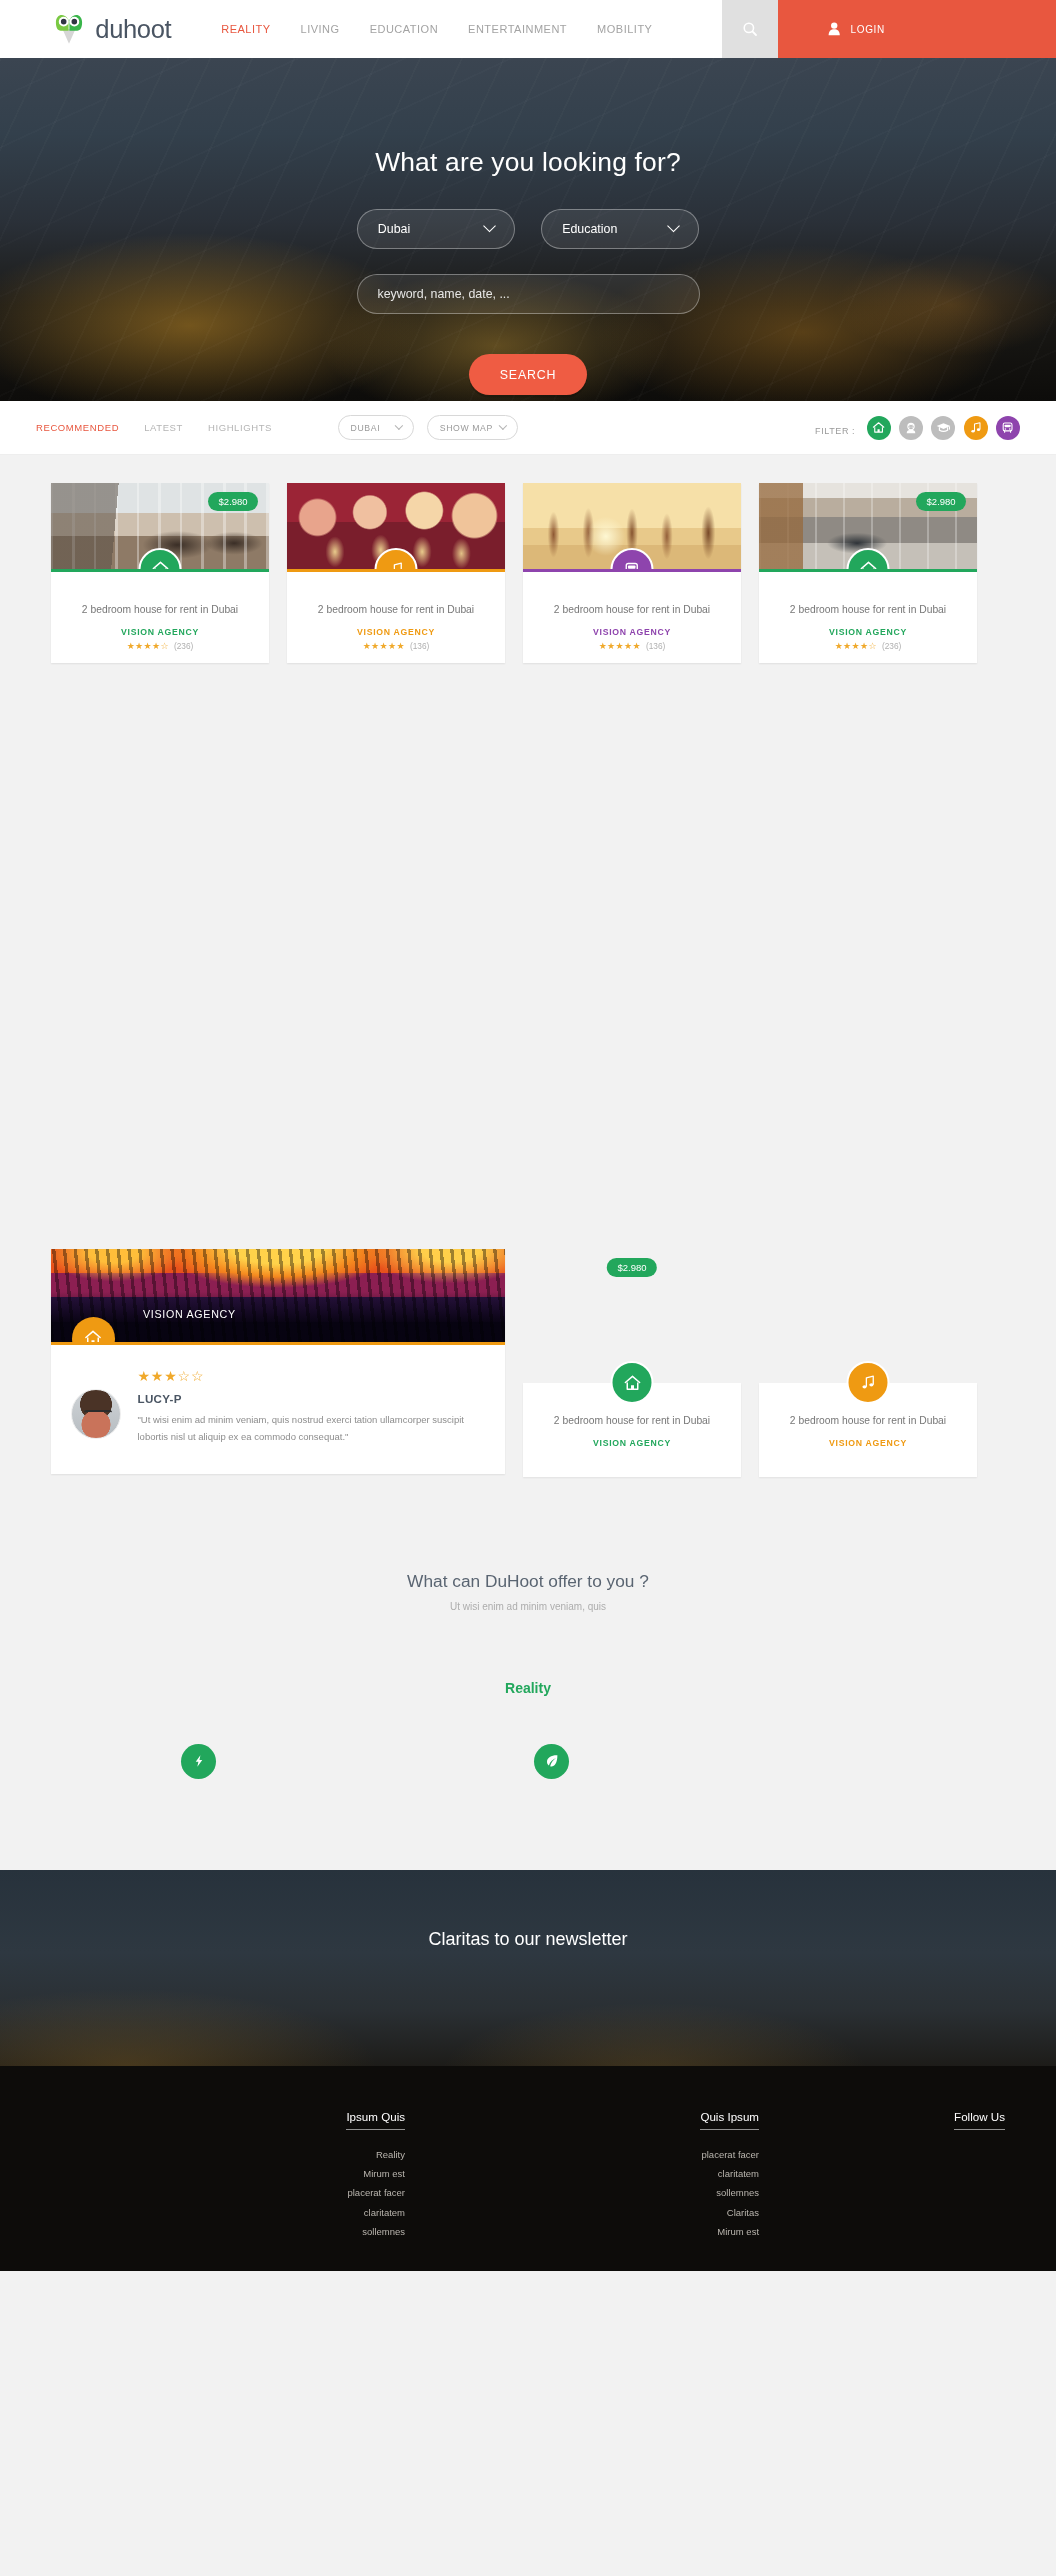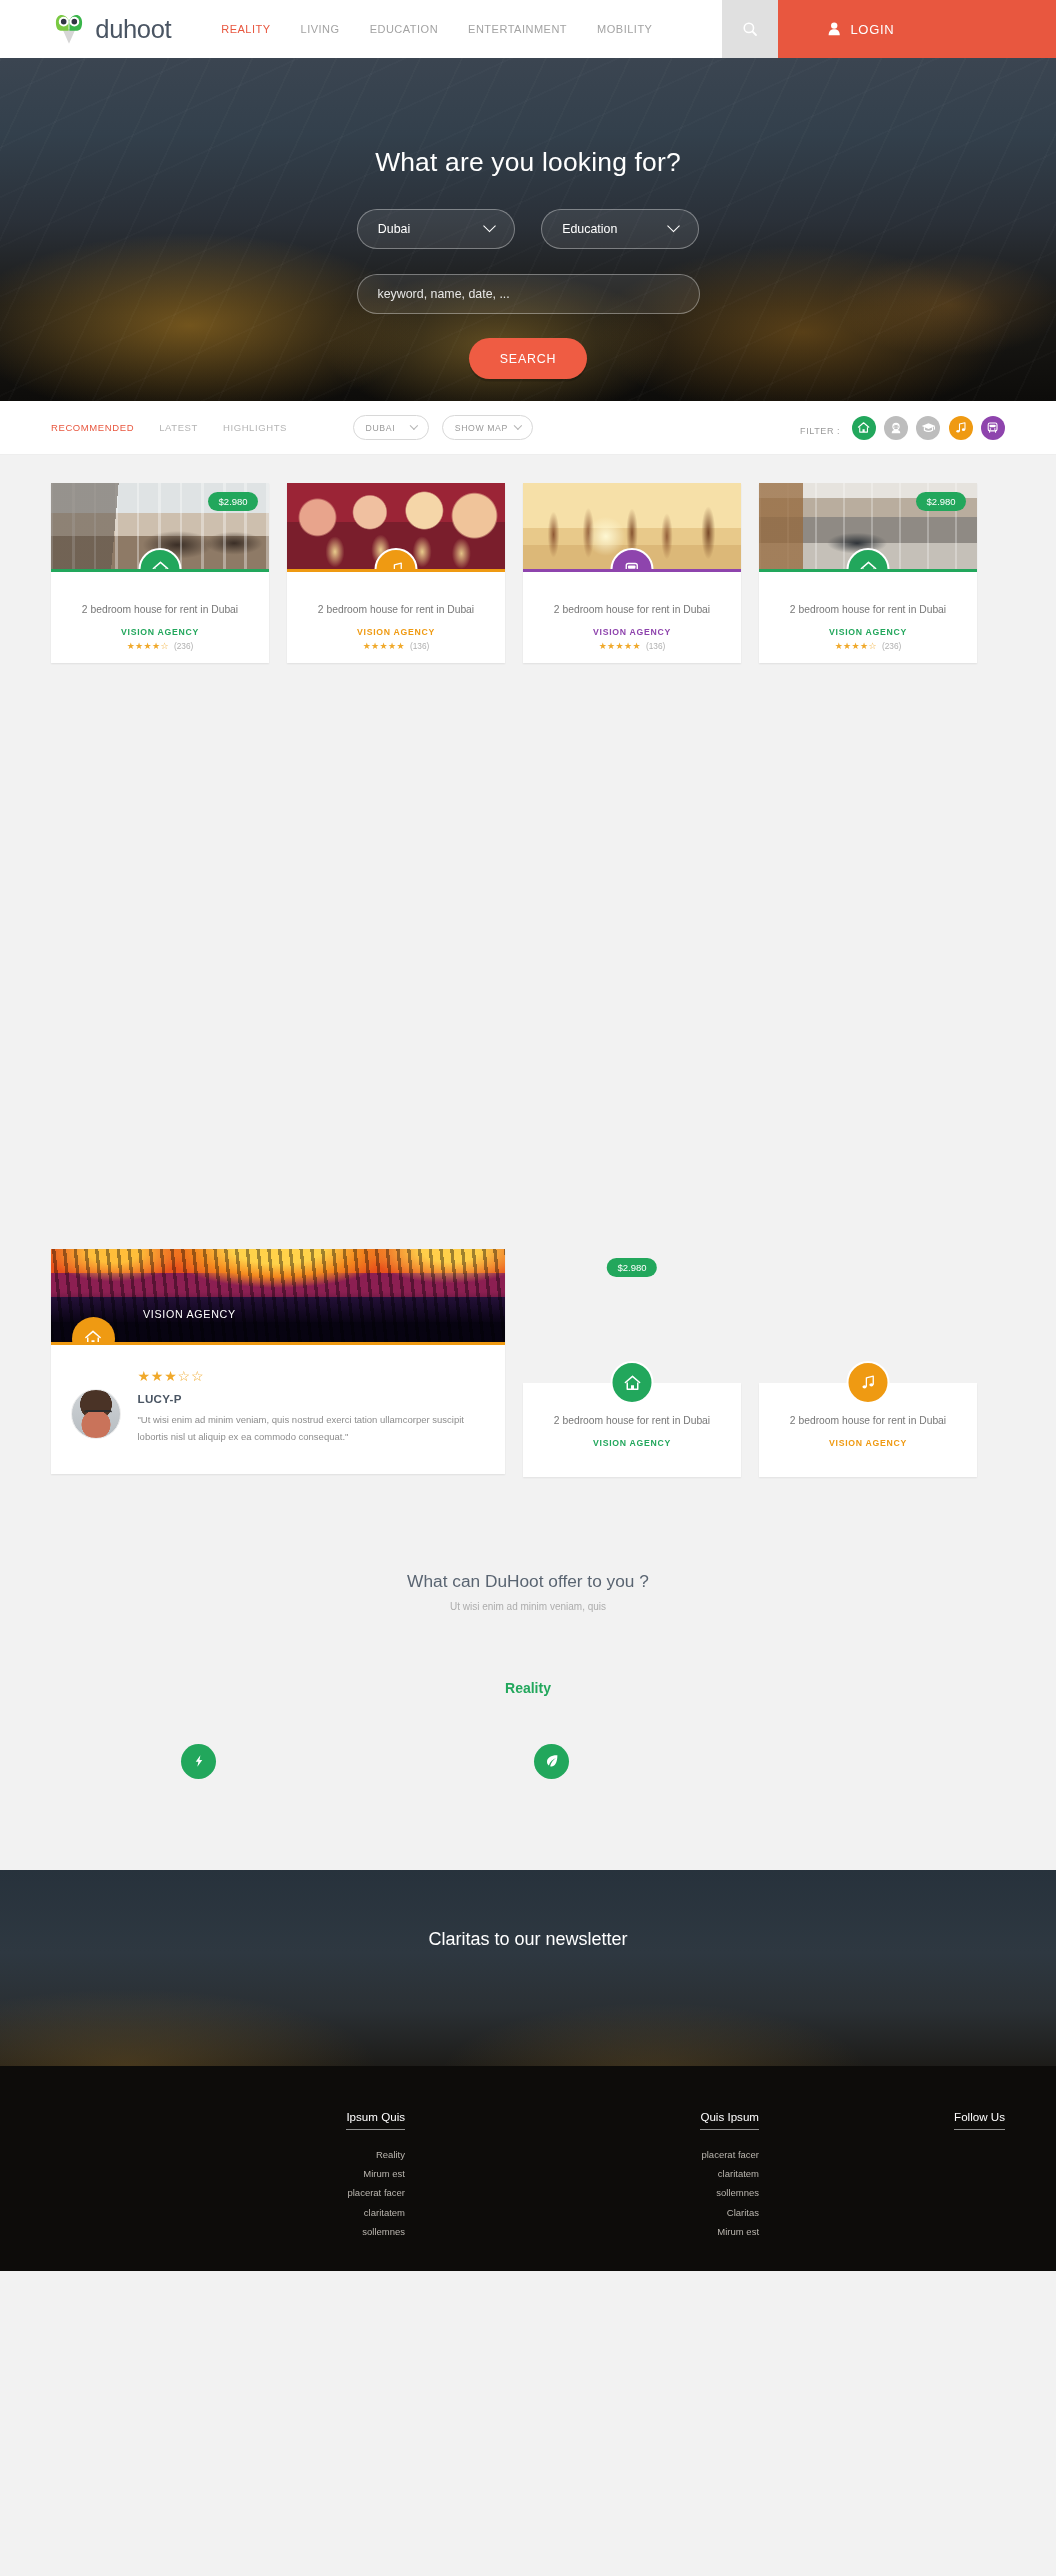--- a/index.html
+++ b/index.html
@@ -61,21 +61,21 @@
     width: 278px;
     background: #e8573f;
     display: flex;
     align-items: center;
     padding-left: 50px;
     gap: 10px;
     cursor: pointer;
   }
   .login-label {
     color: #fff;
-    font-size: 13px;
+    font-size: 10px;
     letter-spacing: 0.7px;
   }
 
   
   .hero {
     height: 343px;
     position: relative;
     overflow: hidden;
     background: #20262e;
   }
@@ -138,41 +138,41 @@
     color: rgba(255,255,255,0.88);
     cursor: text;
   }
   .chev {
     width: 9px; height: 9px;
     border-right: 1.8px solid #fff;
     border-bottom: 1.8px solid #fff;
     transform: rotate(45deg) translate(-2.5px,-2.5px);
   }
   .search-btn {
-    margin-top: 24px;
+    margin-top: 40px;
     background: #ef5c43;
     color: #fff;
     border: none;
     border-radius: 21.5px;
     height: 41px;
     width: 118px;
     font-size: 12.4px;
     letter-spacing: 0.8px;
     font-family: "Liberation Sans", sans-serif;
     cursor: pointer;
     box-shadow: 0 2.5px 0 rgba(0,0,0,0.18);
   }
 
   
   .filterbar {
     height: 54px;
     background: #fff;
     display: flex;
     align-items: center;
-    padding: 0 51px;
+    padding: 0 36px;
     border-bottom: 0.8px solid #eee;
     position: relative;
     z-index: 5;
   }
   .sorts { display: flex; gap: 25px; align-items: center; }
   .sort-link {
     font-size: 9.5px;
     letter-spacing: 0.6px;
     color: #b5b5b5;
     cursor: pointer;

